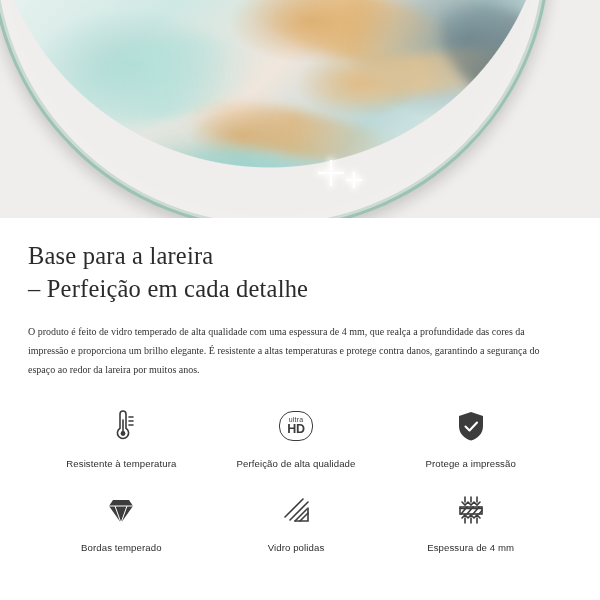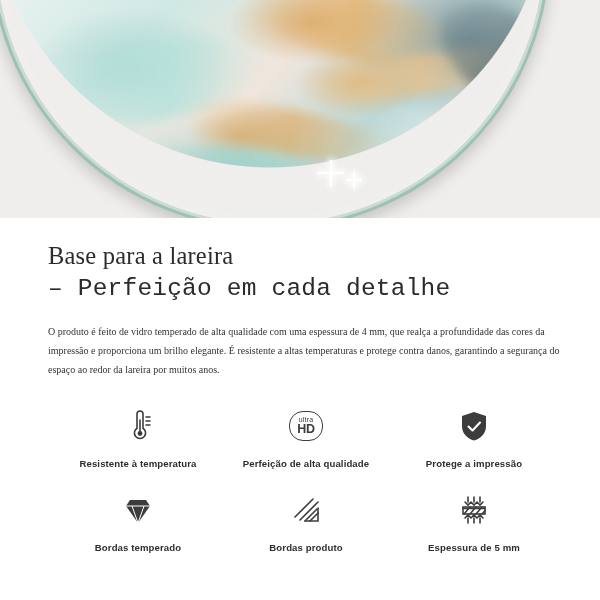--- a/index.html
+++ b/index.html
@@ -98,30 +98,30 @@
     background: #ffffff;
     box-shadow: 0 0 6px 2px rgba(255,255,255,0.9);
   }
   .shine::before { left: 12px; top: 0; width: 2px; height: 26px; }
   .shine::after  { left: 0; top: 12px; width: 26px; height: 2px; }
   .shine2 { left: 346px; top: 172px; width: 16px; height: 16px; }
   .shine2::before { left: 7px; top: 0; width: 2px; height: 16px; }
   .shine2::after  { left: 0; top: 7px; width: 16px; height: 2px; }
 
   
-  .content { padding: 22px 36px 0 48px; }
+  .content { padding: 22px 36px 0 28px; }
   .headline {
     font-family: "Liberation Serif", serif;
     font-size: 24.5px;
     line-height: 1.34;
     color: #2b2b2b;
     font-weight: 400;
     letter-spacing: 0.2px;
   }
-  .headline .l2 { display: block; font-family: Liberation Mono, monospace; }
+  .headline .l2 { display: block; }
   .body-text {
     margin-top: 16px;
     font-size: 10px;
     line-height: 1.92;
     color: #333333;
     max-width: 538px;
     font-family: Liberation Serif, serif;
   }
 
   
@@ -141,21 +141,20 @@
   .ficon {
     width: 42px; height: 42px;
     display: flex; align-items: center; justify-content: center;
     color: #3c3c3c;
   }
   .flabel {
     font-size: 9.6px;
     color: #2e2e2e;
     text-align: center;
     letter-spacing: 0.1px;
-    font-weight: bold;
   }
   .ultrahd {
     width: 34px; height: 30px;
     border: 1.6px solid #3c3c3c;
     border-radius: 14px;
     display: flex; flex-direction: column;
     align-items: center; justify-content: center;
     line-height: 1;
   }
   .ultrahd .u1 { font-size: 7px; letter-spacing: 0.2px; }
@@ -238,32 +237,32 @@
       <div class="feature">
         <div class="ficon">
           <svg width="40" height="40" viewBox="0 0 40 40" fill="none" stroke="#3c3c3c" stroke-width="1.6" stroke-linecap="round">
             <path d="M9 27L27 9"></path>
             <path d="M14 30L32 12"></path>
             <path d="M19 31h13V18"></path>
             <path d="M19 31L31 19"></path>
             <path d="M24 31L32 23"></path>
           </svg>
         </div>
-        <div class="flabel">Bordas produto</div>
+        <div class="flabel">Vidro polidas</div>
       </div>
 
       <div class="feature">
         <div class="ficon">
           <svg width="40" height="40" viewBox="0 0 40 40" fill="none" stroke="#3c3c3c" stroke-width="1.6" stroke-linecap="round">
             <path d="M14 7v5M20 7v5M26 7v5"></path>
             <path d="M11 12l3 3 3-3M17 12l3 3 3-3M23 12l3 3 3-3"></path>
             <rect x="9" y="17" width="22" height="7" fill="none"></rect>
             <path d="M9 18.5l22 0M10 24l6-7M16 24l6-7M22 24l6-7M28 24l3-3.5"></path>
             <path d="M14 33v-5M20 33v-5M26 33v-5"></path>
             <path d="M11 28l3-3 3 3M17 28l3-3 3 3M23 28l3-3 3 3"></path>
           </svg>
         </div>
-        <div class="flabel">Espessura de 5 mm</div>
+        <div class="flabel">Espessura de 4 mm</div>
       </div>
 
     </div>
   </div>
 </div>
 
 </body></html>

